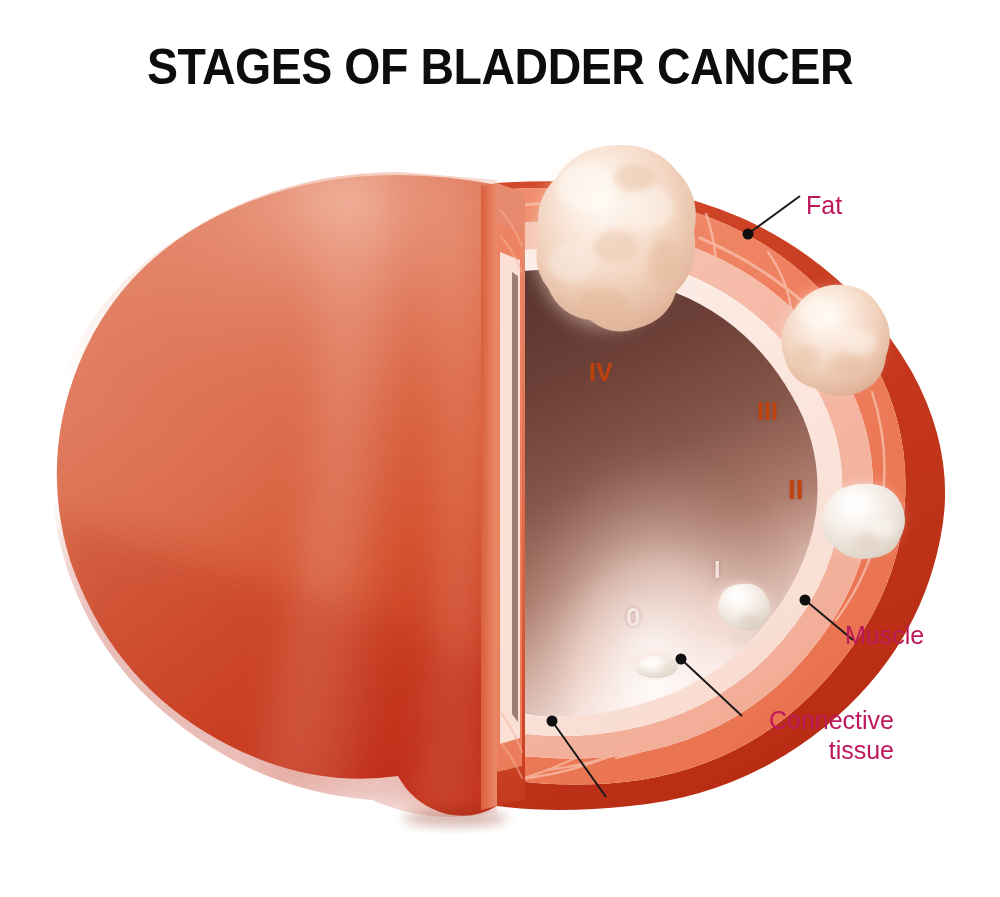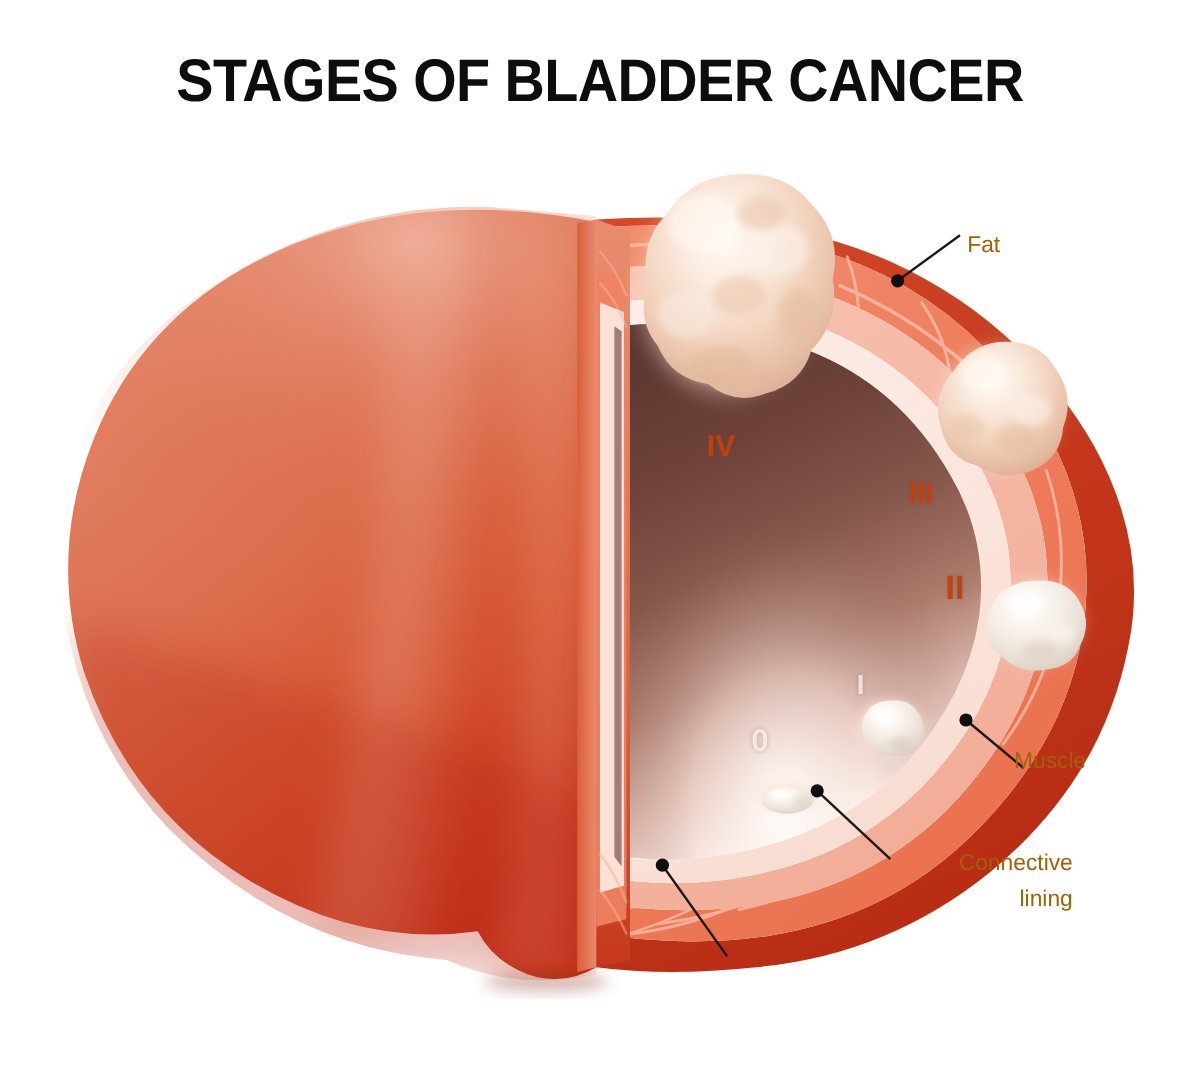--- a/index.html
+++ b/index.html
@@ -30,23 +30,23 @@
   #num-iv{left:589px;top:360px;font-size:25px;}
   #num-iii{left:757px;top:399px;font-size:25px;}
   #num-ii{left:788px;top:476px;font-size:28px;}
   #num-i{left:714px;top:559px;font-size:23px;color:#f3e4e0;
          text-shadow:0 0 4px rgba(150,95,80,.5);}
   #num-0{left:626px;top:604px;font-size:26px;color:#f6e8e4;
          text-shadow:0 0 4px rgba(150,95,80,.45);}
 
   
   .lbl{
-    position:absolute;color:#a16207;
+    position:absolute;color:#be185d;
     font-family:"Liberation Sans","DejaVu Sans",sans-serif;
-    font-size:19px;line-height:30px;white-space:pre-line;
+    font-size:25px;line-height:30px;white-space:pre-line;
   }
   #lbl-fat{left:806px;top:190px;}
   #lbl-muscle{left:845px;top:620px;}
   #lbl-conn{left:744px;top:705px;text-align:right;width:150px;}
   #lbl-lining{left:607px;top:786px;}
 </style>
 </head>
 <body>
 
 <div id="stage">
@@ -350,15 +350,15 @@
 
   <div class="stage-num" id="num-iv">IV</div>
   <div class="stage-num" id="num-iii">III</div>
   <div class="stage-num" id="num-ii">II</div>
   <div class="stage-num" id="num-i">I</div>
   <div class="stage-num" id="num-0">0</div>
 
   <div class="lbl" id="lbl-fat">Fat</div>
   <div class="lbl" id="lbl-muscle">Muscle</div>
   <div class="lbl" id="lbl-conn">Connective
-lining</div>
+tissue</div>
 
 </div>
 
 </body></html>

